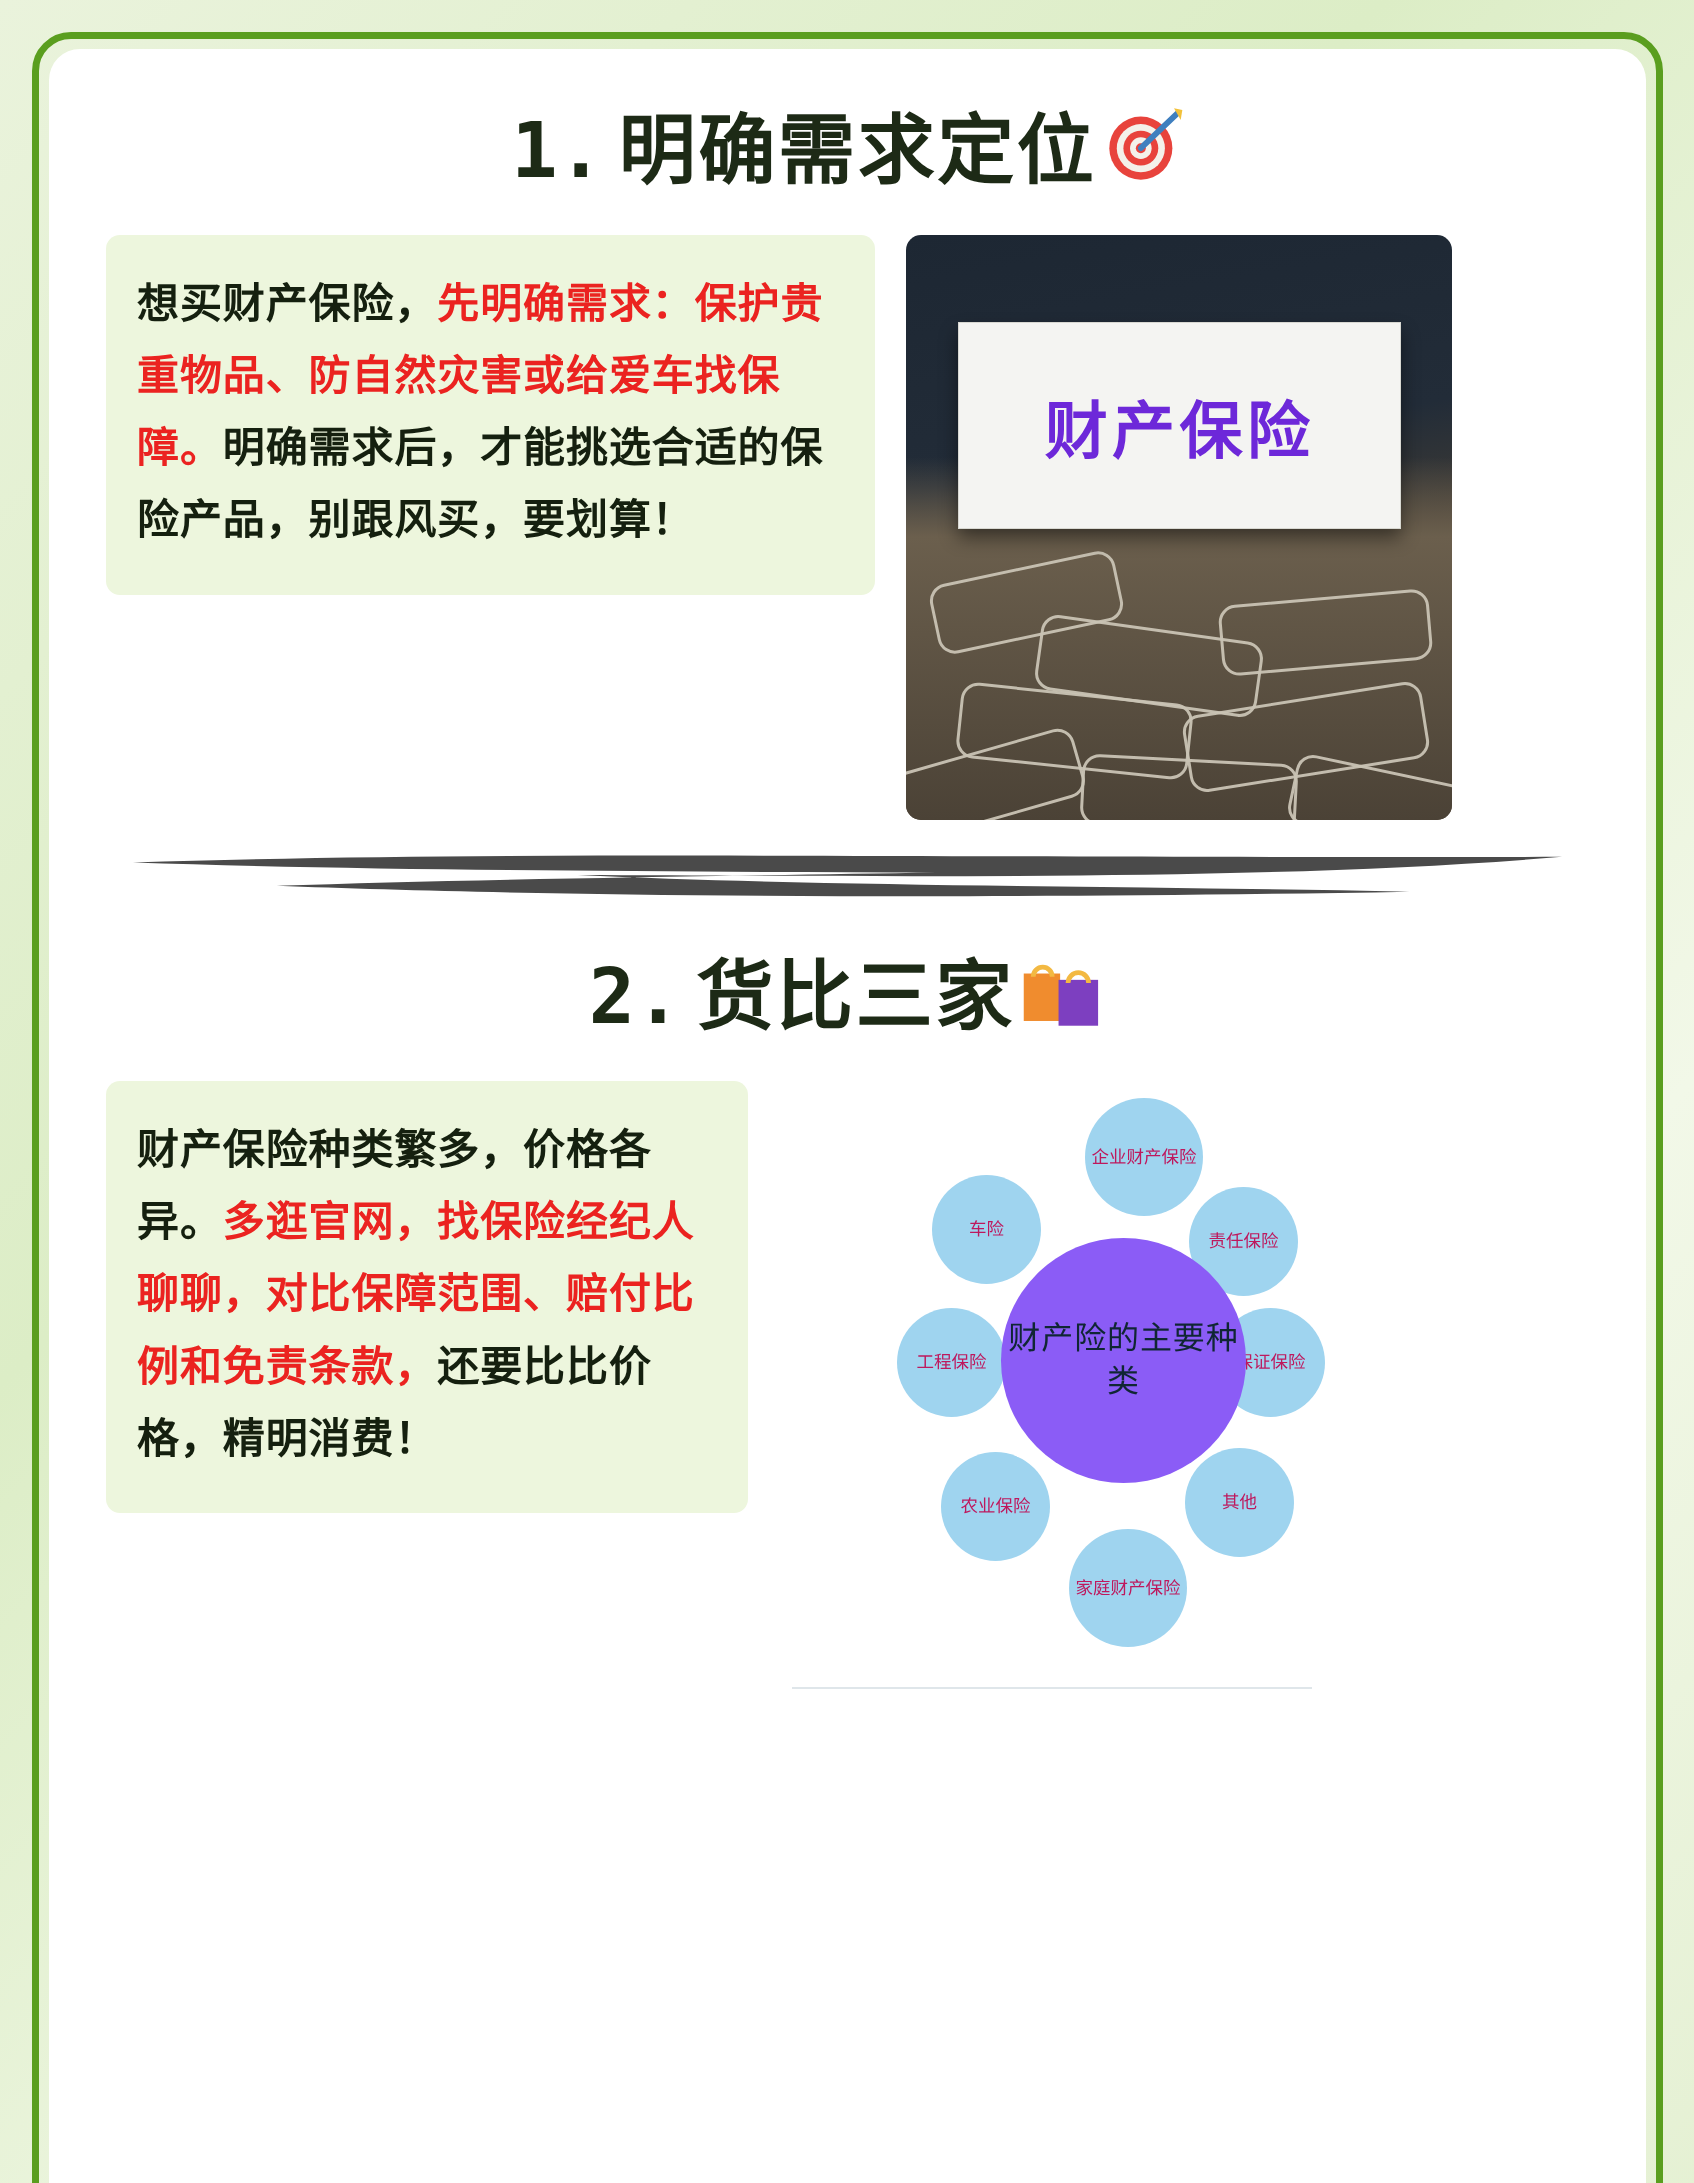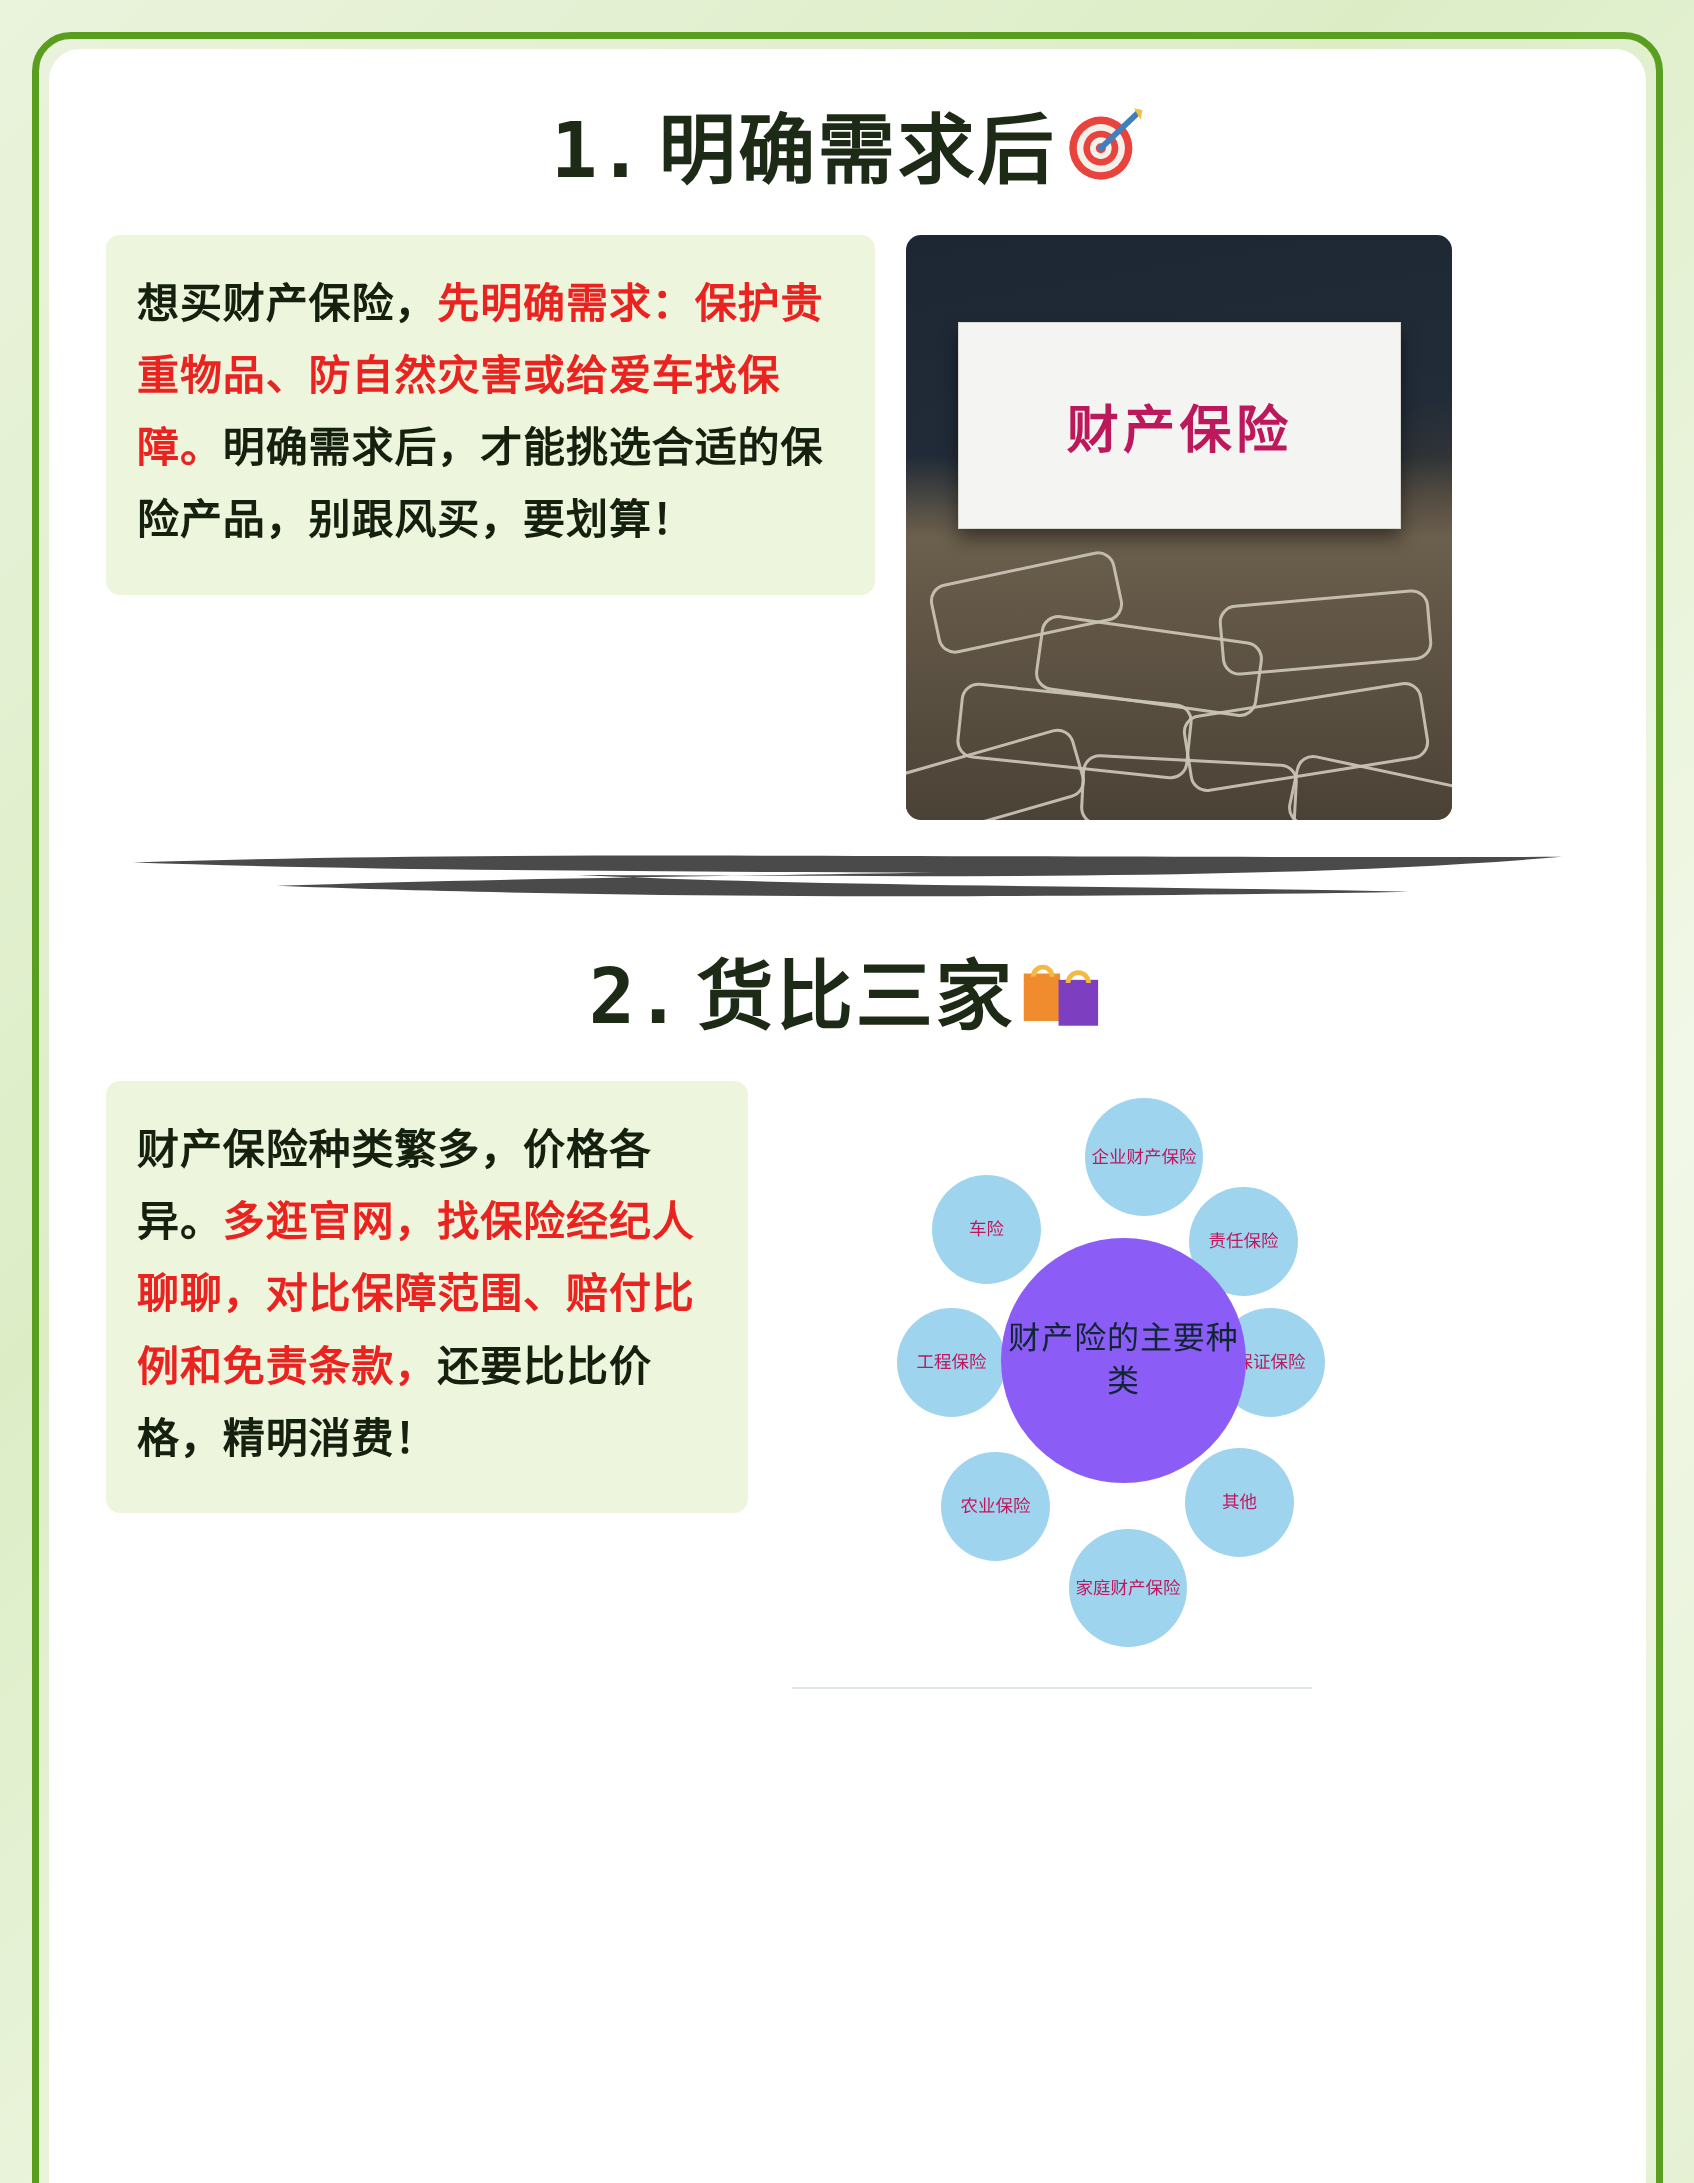--- a/index.html
+++ b/index.html
@@ -131,23 +131,23 @@
     width: 441px;
     height: 205px;
     background: #f4f4f2;
     border: 1.3px solid #d8d8d2;
     box-shadow: 0 9.6px 17.5px rgba(0,0,0,0.45);
     display: flex;
     align-items: center;
     justify-content: center;
   }
   .photo1 .sign span {
-    color: #be185d;
+    color: #6d28d9;
     font-weight: 900;
-    font-size: 52px;
+    font-size: 63px;
     letter-spacing: 4.4px;
     font-family: "DejaVu Sans", "Liberation Sans", sans-serif;
   }
 
   
   .swoosh {
     width: 100%;
     height: 83px;
   }
 
@@ -195,21 +195,21 @@
 
 <div class="poster">
   <div class="frame-border"></div>
 
   <div class="card">
 
     <div style="padding: 52px 57px 0 57px;">
 
       <div class="section-title">
         <span class="num">1.</span>
-        <span>明确需求后</span>
+        <span>明确需求定位</span>
         <span class="title-emoji">
           <svg width="83" height="83" viewBox="0 0 100 100" aria-hidden="true">
             <circle cx="48" cy="52" r="38" fill="#e8433c"></circle>
             <circle cx="48" cy="52" r="29" fill="#f4f1ea"></circle>
             <circle cx="48" cy="52" r="21" fill="#e8433c"></circle>
             <circle cx="48" cy="52" r="13" fill="#f4f1ea"></circle>
             <circle cx="48" cy="52" r="6" fill="#e8433c"></circle>
             <line x1="48" y1="52" x2="92" y2="10" stroke="#3f7fbf" stroke-width="7" stroke-linecap="round"></line>
             <polygon points="88,4 98,6 96,18" fill="#f2c13a"></polygon>
           </svg>

